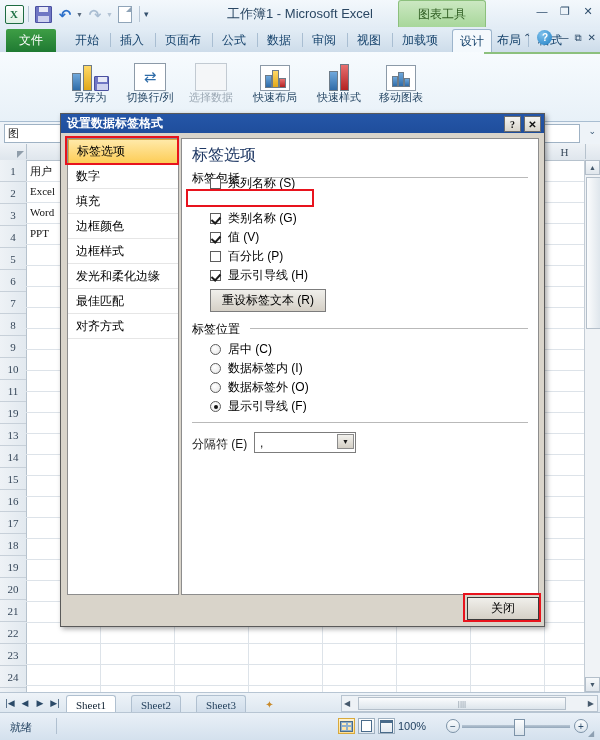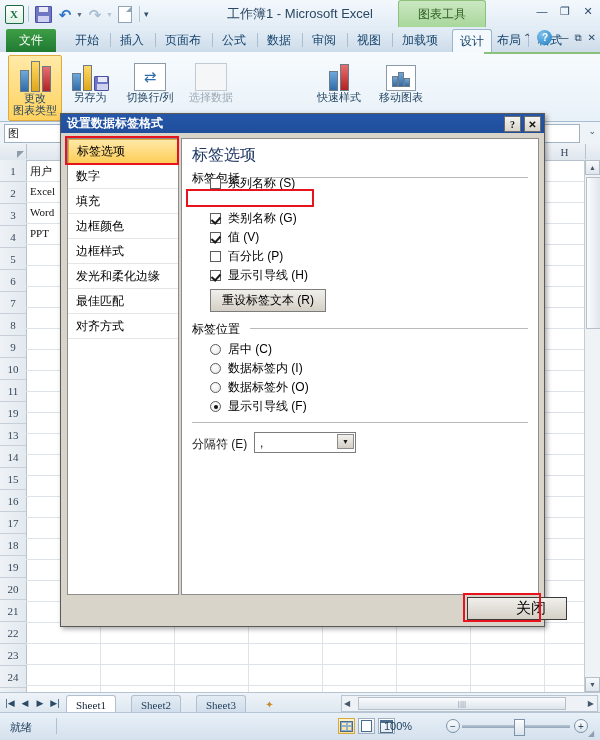--- a/index.html
+++ b/index.html
@@ -139,22 +139,22 @@
   #sep-label{position:absolute;left:10px;top:297px;font-size:12px;}
   #sep-combo{position:absolute;left:72px;top:293px;width:100px;height:19px;background:#fff;
     border:1px solid #7c7c7c;display:flex;align-items:center;}
   #sep-value{padding-left:5px;font-size:12px;}
   #sep-arrow{position:absolute;right:1px;top:1px;width:17px;height:15px;
     background:linear-gradient(#f2f1ed,#d4cfc5);border:1px solid #8b8b8b;box-sizing:border-box;
     display:flex;align-items:center;justify-content:center;font-size:7px;}
   #cat-hl{position:absolute;left:4px;top:50px;width:128px;height:18px;border:2px solid #e8131d;
     box-sizing:border-box;pointer-events:none;}
   #close-btn{position:absolute;left:406px;top:483px;width:70px;height:21px;
-    background:linear-gradient(#f0efeb,#d5d0c6);border:1px solid #3a3a3a;font-size:15px;
-    display:flex;align-items:center;justify-content:center;color:#000;padding-left:28px;}
+    background:linear-gradient(#f0efeb,#d5d0c6);border:1px solid #3a3a3a;font-size:12px;
+    display:flex;align-items:center;justify-content:center;color:#000;}
   #close-hl{position:absolute;left:402px;top:479px;width:78px;height:29px;border:2px solid #e8131d;
     box-sizing:border-box;pointer-events:none;}
   
   #sheet-bar{position:absolute;left:0;top:692px;width:600px;height:20px;
     background:linear-gradient(#eef3f8,#dde7f0);border-top:1px solid #b7c5d3;}
   #tab-navs{position:absolute;left:3px;top:3px;display:flex;gap:1px;color:#2b4a68;font-size:9px;}
   .tnav{width:14px;height:14px;display:flex;align-items:center;justify-content:center;}
   .sheet-tab{position:absolute;top:2px;height:17px;padding:0 9px;font-size:11px;
     display:flex;align-items:center;font-family:"Liberation Serif",serif;color:#24415d;
     background:linear-gradient(#e3ecf4,#cfdcea);border:1px solid #b0c0d0;border-bottom:none;
@@ -172,21 +172,21 @@
   #status-text{position:absolute;left:10px;top:7px;font-size:11px;color:#1c3c5c;}
   #stat-sep{position:absolute;left:56px;top:5px;width:1px;height:16px;background:#b0c0d0;}
   #stat-summary{position:absolute;left:92px;top:7px;font-size:11px;color:#1c3c5c;display:flex;gap:14px;}
   #view-btns{position:absolute;left:338px;top:5px;display:flex;gap:3px;}
   .view-btn{width:17px;height:16px;border:1px solid #9fb0c0;background:linear-gradient(#fdfefe,#e2e9f0);
     display:flex;align-items:center;justify-content:center;box-sizing:border-box;}
   .view-btn.active{border:1px solid #d8a93c;background:linear-gradient(#fff3cf,#ffdf93);}
   .vb-grid{width:11px;height:9px;border:1px solid #4a6b8a;display:grid;
     grid-template-columns:1fr 1fr;grid-template-rows:1fr 1fr;}
   .vb-grid i{border:.5px solid #8fb0cc;}
-  #zoom-pct{position:absolute;left:384px;top:7px;font-size:11px;color:#1c3c5c;}
+  #zoom-pct{position:absolute;left:398px;top:7px;font-size:11px;color:#1c3c5c;}
   #zoom-out,#zoom-in{position:absolute;top:6px;width:14px;height:14px;border-radius:50%;
     border:1px solid #7d93a8;background:linear-gradient(#fafcfd,#dbe5ee);
     display:flex;align-items:center;justify-content:center;font-size:10px;color:#2b4a68;box-sizing:border-box;}
   #zoom-out{left:446px;} #zoom-in{left:574px;}
   #zoom-track{position:absolute;left:462px;top:12px;width:108px;height:3px;
     background:linear-gradient(#b9c7d5,#93a7ba);}
   #zoom-thumb{position:absolute;left:514px;top:6px;width:9px;height:15px;
     background:linear-gradient(#fcfdfe,#dbe4ec);border:1px solid #7d93a8;}
   #resize-grip{position:absolute;right:2px;bottom:2px;width:10px;height:10px;color:#8ea0b2;font-size:8px;}
 </style>
@@ -251,31 +251,20 @@
   </div>
   <div id="ribbon-right">
     <span class="mini-btn">⌃</span>
     <span class="help-ico">?</span>
     <span class="mini-btn">—</span>
     <span class="mini-btn">⧉</span>
     <span class="mini-btn">✕</span>
   </div>
 
   <div id="ribbon">
-    <div class="rb-item sel" style="left:8px">
-      <div class="rb-ico">
-        <div class="bars">
-            <span class="bar b-blue" style="height:20px"></span>
-            <span class="bar b-yellow" style="height:29px"></span>
-            <span class="bar b-red" style="height:24px"></span>
-          </div>
-      </div>
-      <span class="rb-label">更改</span>
-      <span class="rb-label">图表类型</span>
-    </div>
     <div class="rb-item" style="left:64px">
       <div class="rb-ico">
         <div class="bars" style="height:26px">
             <span class="bar b-blue" style="height:16px"></span>
             <span class="bar b-yellow" style="height:24px"></span>
             <span class="save-ico" style="width:13px;height:13px"></span>
           </div>
       </div>
       <span class="rb-label">另存为</span>
     </div>
@@ -283,20 +272,30 @@
       <div class="rb-ico">
         <div class="ico-box" style="width:30px;height:26px;display:flex;align-items:center;justify-content:center;color:#2f6ca8;font-size:15px">⇄</div>
       </div>
       <span class="rb-label">切换行/列</span>
     </div>
     <div class="rb-item" style="left:182px;width:58px">
       <div class="rb-ico">
         <div class="ico-box dim" style="width:30px;height:26px"></div>
       </div>
       <span class="rb-label dim">选择数据</span>
+    </div>
+    <div class="rb-item" style="left:246px;width:58px">
+      <div class="rb-ico">
+        <div class="ico-box" style="width:30px;height:26px;display:flex;align-items:flex-end;justify-content:center;padding-bottom:2px;box-sizing:border-box">
+          <span class="bar b-blue" style="height:11px;width:5px"></span>
+            <span class="bar b-yellow" style="height:16px;width:5px"></span>
+            <span class="bar b-red" style="height:8px;width:5px"></span>
+        </div>
+      </div>
+      <span class="rb-label">快速布局</span>
     </div>
     <div class="rb-item" style="left:310px;width:58px">
       <div class="rb-ico">
         <div class="bars" style="height:26px">
             <span class="bar b-blue" style="height:18px"></span>
             <span class="bar b-red" style="height:25px"></span>
           </div>
       </div>
       <span class="rb-label">快速样式</span>
     </div>

